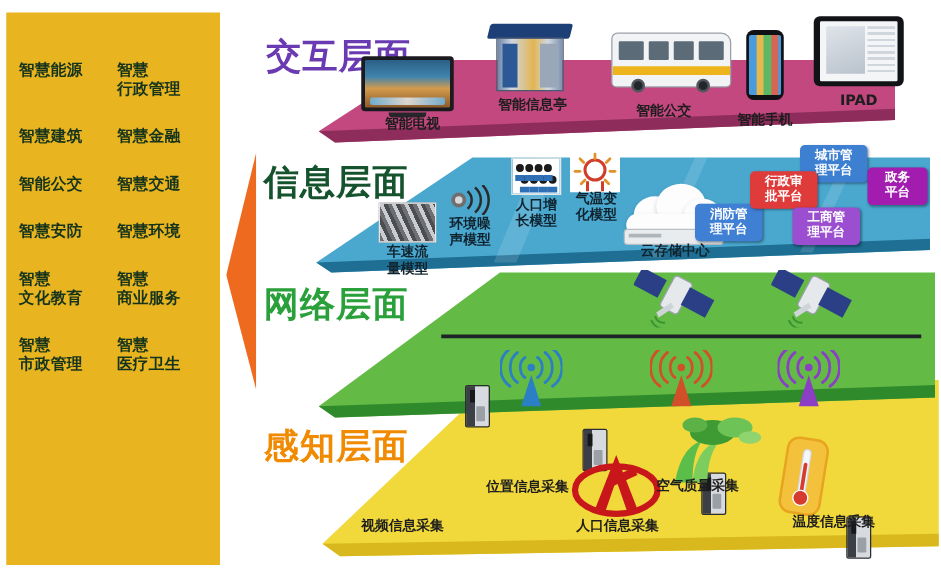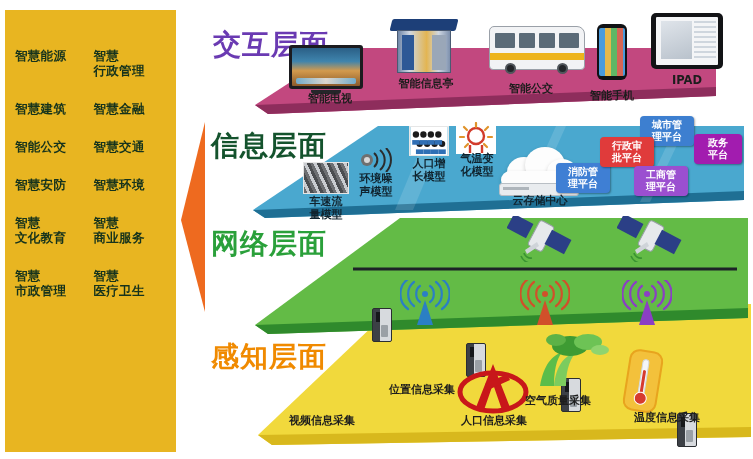--- a/index.html
+++ b/index.html
@@ -431,21 +431,21 @@
   <div class="node-label" style="left:494px;top:414px;">人口信息采集</div>
 
   <svg class="art" style="left:530px;top:330px;" width="86" height="58" viewBox="0 0 86 58">
     <path d="M10 56 C14 34 22 26 32 22 C26 30 24 42 24 56 Z" fill="#5bbd4a"></path>
     <path d="M24 56 C26 36 34 26 46 22 C38 32 36 44 36 56 Z" fill="#7ccc5e"></path>
     <ellipse cx="40" cy="16" rx="18" ry="10" fill="#3e9b33"></ellipse>
     <ellipse cx="58" cy="12" rx="14" ry="8" fill="#6dc355"></ellipse>
     <ellipse cx="70" cy="20" rx="9" ry="5" fill="#8fd46f"></ellipse>
     <ellipse cx="26" cy="10" rx="10" ry="6" fill="#5cb247"></ellipse>
   </svg>
-  <div class="node-label" style="left:558px;top:382px;margin-top:12px;">空气质量采集</div>
+  <div class="node-label" style="left:558px;top:382px;">空气质量采集</div>
 
   <div class="art" style="left:626px;top:350px;">
     <div class="thermo">
       <div class="thermo-tube">
           <div class="thermo-merc"></div>
         </div>
       <div class="thermo-bulb"></div>
     </div>
   </div>
   <div class="node-label" style="left:667px;top:411px;">温度信息采集</div>

